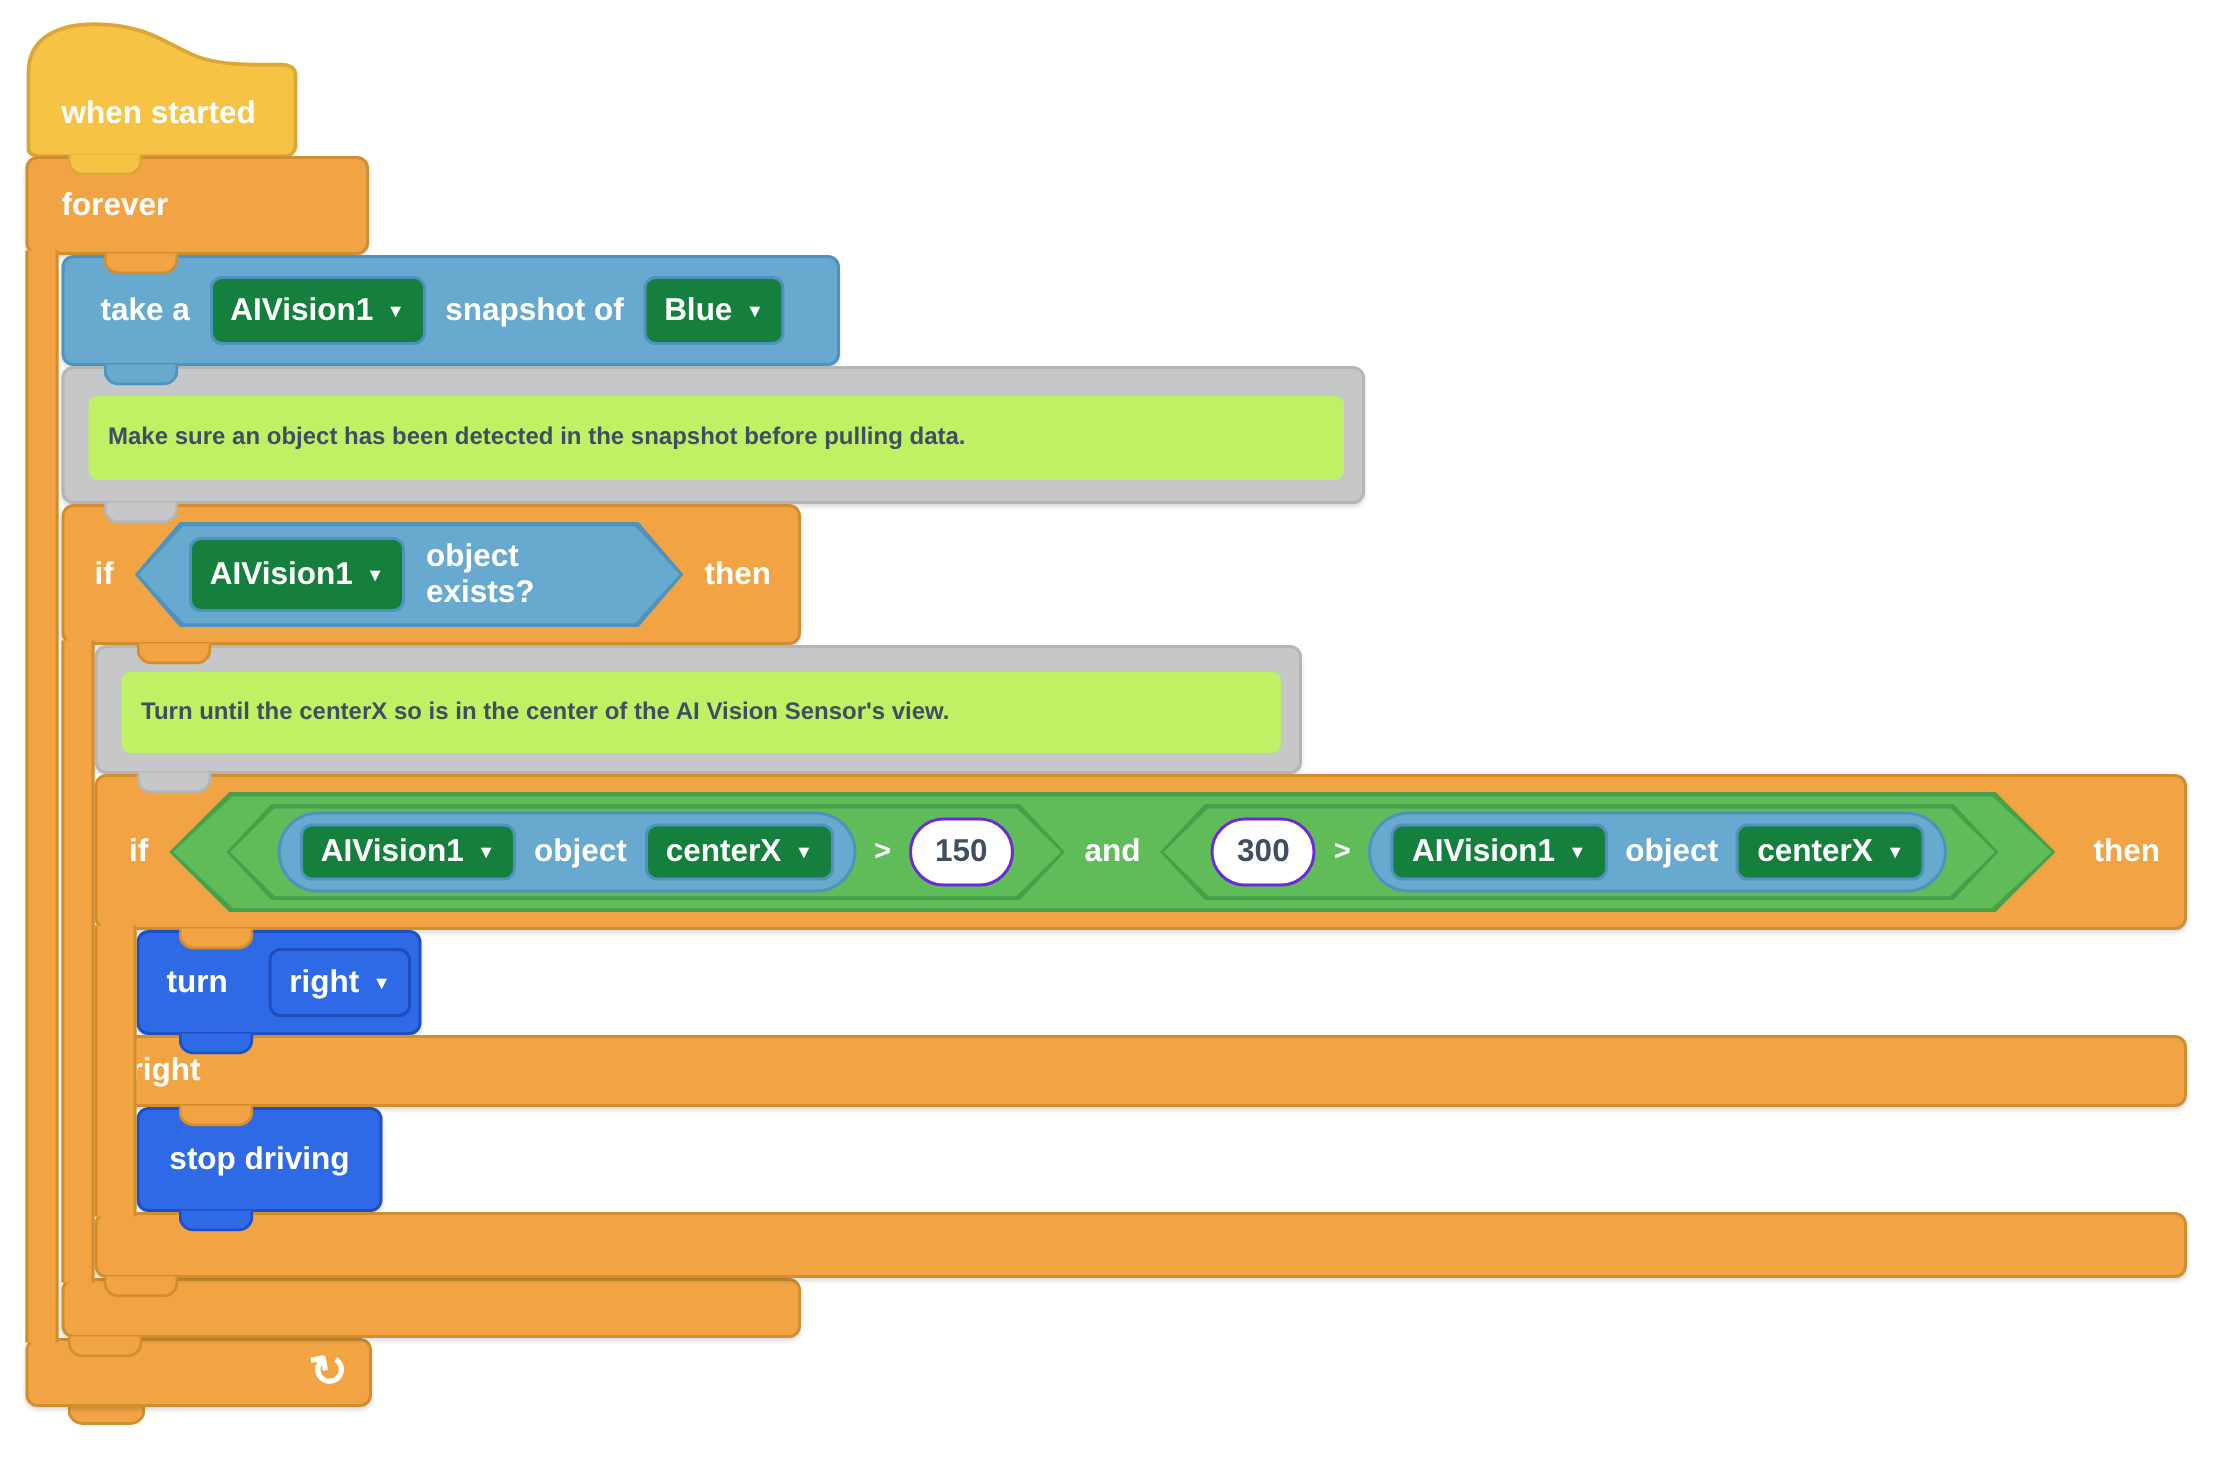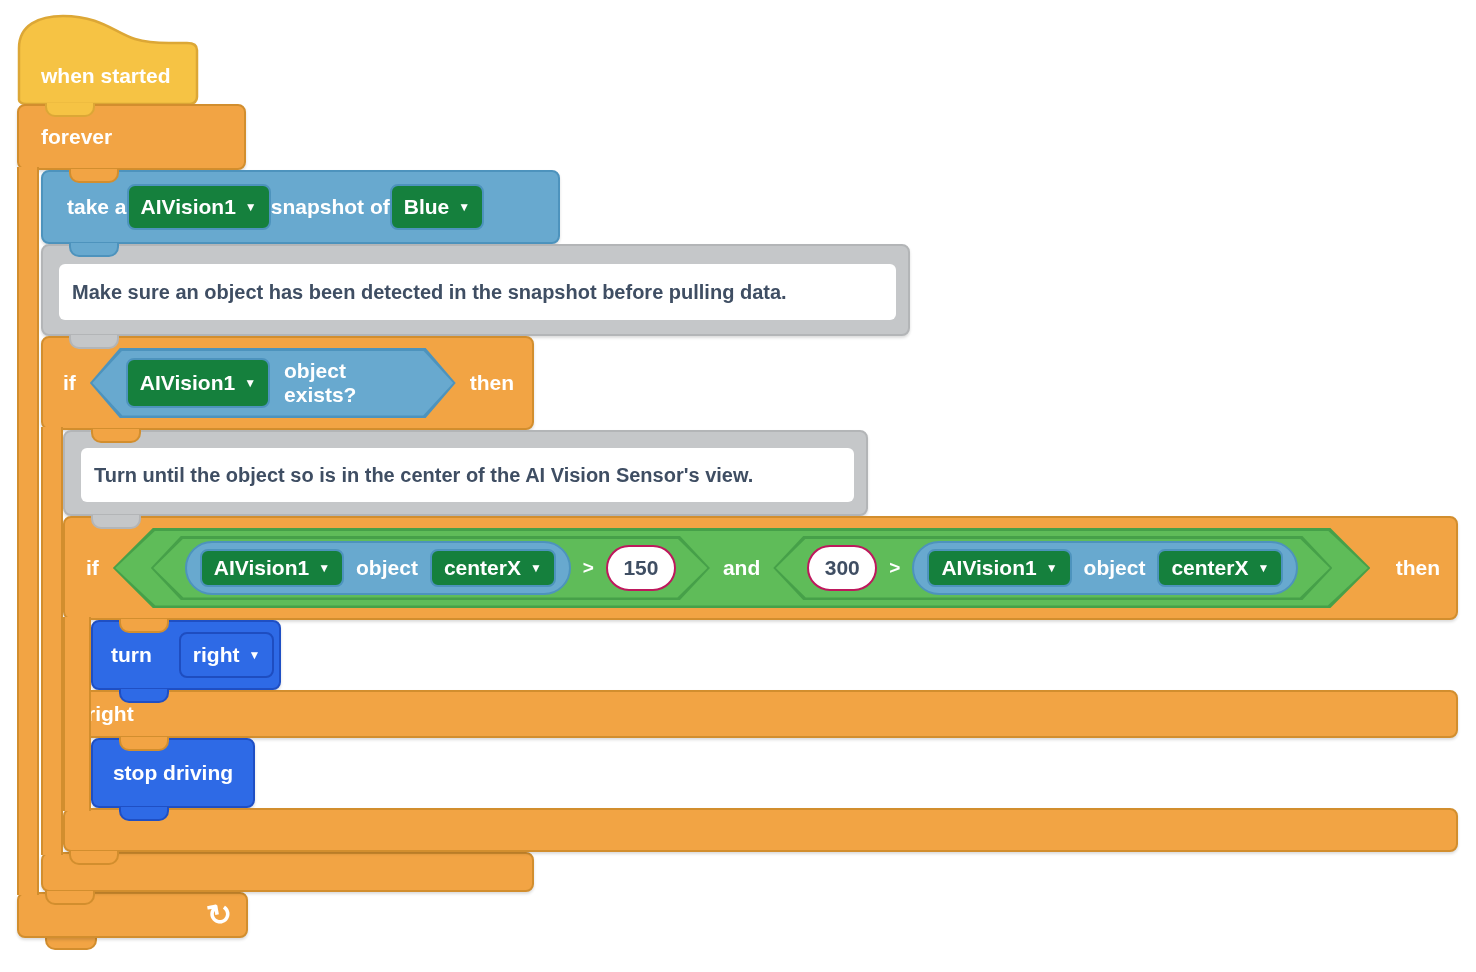--- a/index.html
+++ b/index.html
@@ -46,25 +46,25 @@
       clip-path:polygon(var(--p) 0,calc(100% - var(--p)) 0,100% 50%,calc(100% - var(--p)) 100%,var(--p) 100%,0 50%);}
   .hex>*{position:relative;z-index:1;}
   .hex-blue{--hb:#4D93BD;--hf:#68A9CF;--p:30px;height:70px;padding:0 36px;gap:14px;}
   .hex-and{--hb:#46A049;--hf:#5FBC59;--p:40px;height:80px;padding:0 38px;gap:13px;}
   .hex-cmp{--hb:#46A049;--hf:#5FBC59;--p:30px;height:64px;padding:0 34px;gap:12px;}
 
   .pill{display:flex;align-items:center;gap:12px;height:54px;border-radius:28px;
         background:#68A9CF;border:2px solid #4D93BD;box-sizing:border-box;padding:0 13px;}
   .pill .dd{height:38px;}
   .num-oval{display:flex;align-items:center;justify-content:center;height:46px;min-width:70px;
-        padding:0 13px;border-radius:24px;background:#fff;border:2px solid #be185d;
+        padding:0 13px;border-radius:24px;background:#fff;border:2px solid #6d28d9;
         color:#3F4E63;box-sizing:border-box;cursor:text;}
   .op{font-size:19px;}
 
-  .cmt-inner{position:absolute;background:#ffffff;border-radius:6px;color:#3F4E63;font-size:20px;
+  .cmt-inner{position:absolute;background:#bef264;border-radius:6px;color:#3F4E63;font-size:16px;
         display:flex;align-items:center;padding:0 13px;box-sizing:border-box;cursor:text;}
 
   .arrow{font-size:30px;line-height:1;transform:rotate(-10deg);}
   .hatlabel{position:absolute;left:24px;top:52px;color:#fff;font-size:21px;}
 </style>
 </head>
 <body>
 
 <div class="canvas">
 
@@ -78,21 +78,21 @@
 
   <div class="blk orange r8 shadow" style="left:17px;top:104px;width:229px;height:66px;padding-left:22px;">
     <span>forever</span>
   </div>
   <div class="rail" style="left:17px;top:167px;width:22px;height:728px;"></div>
   <div class="blk orange r8 shadow" style="left:17px;top:892px;width:231px;height:46px;justify-content:flex-end;padding-right:14px;">
     <span class="arrow">↻</span>
   </div>
   <div class="tab" style="left:45px;top:934px;"></div>
 
-  <div class="blk sensing r8 shadow" style="left:41px;top:170px;width:519px;height:74px;padding:0 24px;">
+  <div class="blk sensing r8 shadow" style="left:41px;top:170px;width:519px;height:74px;padding:0 24px;gap:13px;">
     <span>take a</span>
     <span class="dd dd-blue" style="height:46px;">
       <span>AIVision1</span>
       <span class="caret">▼</span>
     </span>
     <span>snapshot of</span>
     <span class="dd dd-blue" style="height:46px;">
       <span>Blue</span>
       <span class="caret">▼</span>
     </span>
@@ -113,21 +113,21 @@
       </span>
       <span>object exists?</span>
     </span>
     <span style="margin-left:auto;">then</span>
   </div>
   <div class="rail" style="left:41px;top:427px;width:22px;height:428px;"></div>
   <div class="blk orange r8 shadow" style="left:41px;top:852px;width:493px;height:40px;"></div>
 
   <div class="blk graycmt r8 shadow" style="left:63px;top:430px;width:805px;height:86px;">
     <div class="cmt-inner" style="left:16px;top:16px;width:773px;height:54px;">
-      <span>Turn until the object so is in the center of the AI Vision Sensor's view.</span>
+      <span>Turn until the centerX so is in the center of the AI Vision Sensor's view.</span>
     </div>
   </div>
 
   <div class="blk orange r8 shadow" style="left:63px;top:516px;width:1395px;height:104px;padding:0 16px 0 21px;gap:14px;">
     <span>if</span>
 
     <span class="hex hex-and">
 
       <span class="hex hex-cmp">
         <span class="pill">

